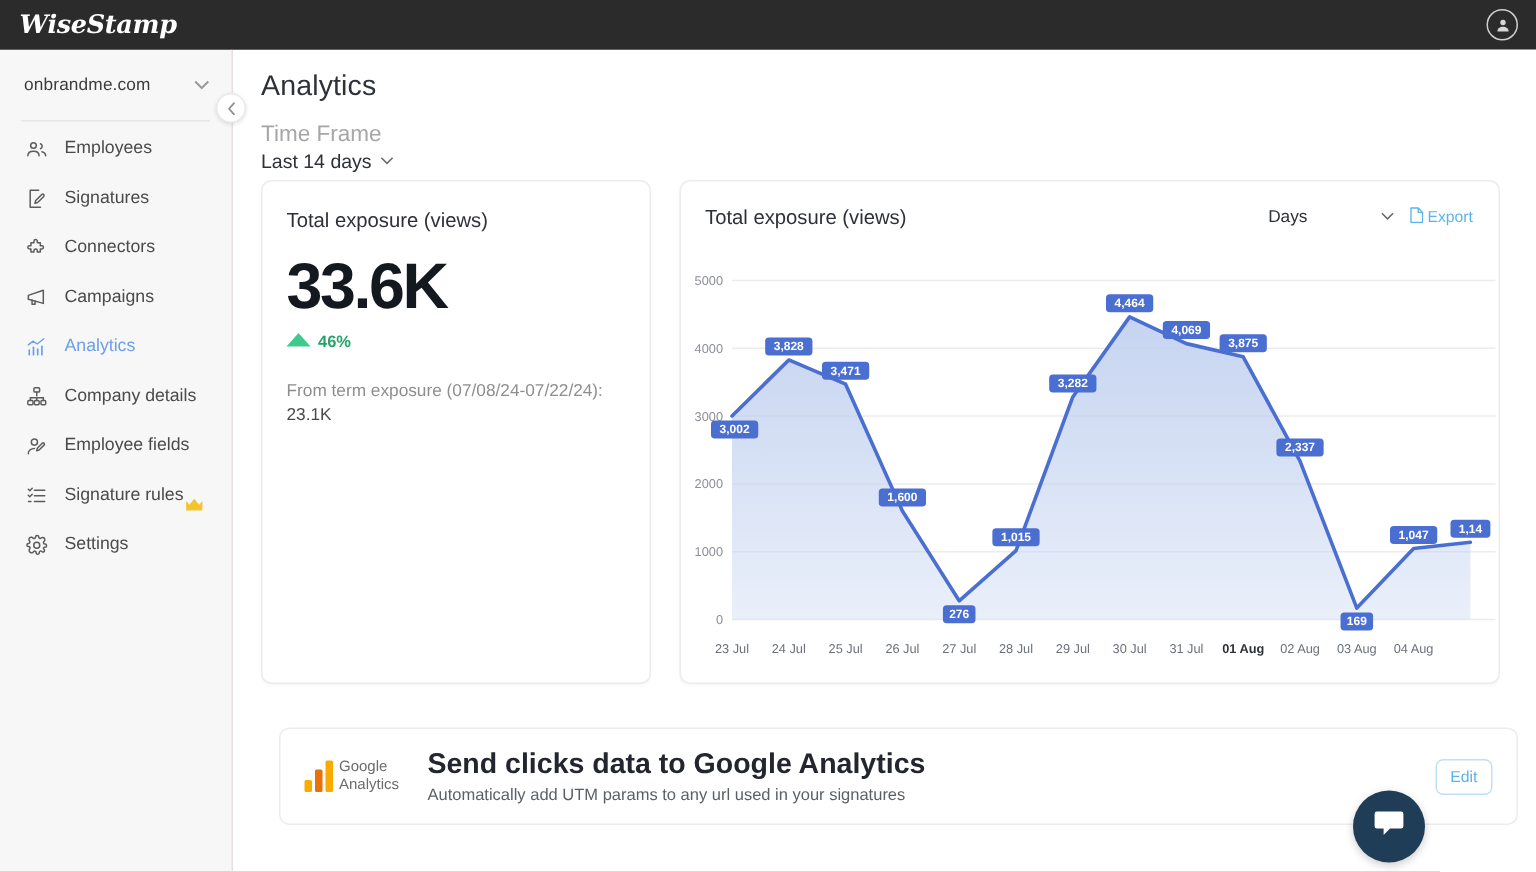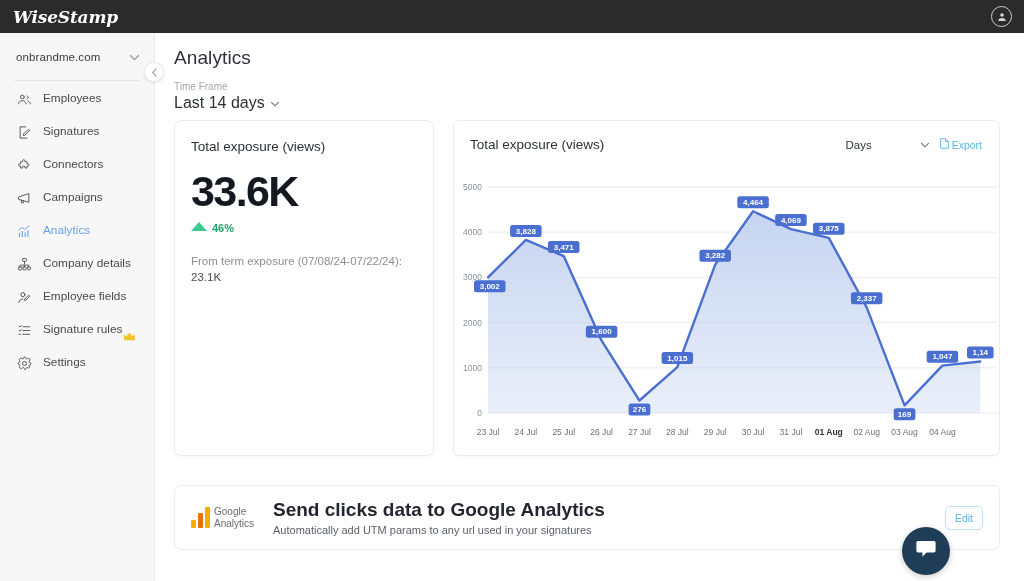--- a/index.html
+++ b/index.html
@@ -61,22 +61,22 @@
     width: 20px; height: 20px; border-radius: 50%;
     background: #ffffff; border: 1px solid #eaeaea;
     box-shadow: 0 1px 3px rgba(0,0,0,.12);
     display: flex; align-items: center; justify-content: center;
     color: #8a8a8a; font-size: 9px; z-index: 25;
   }
 
   
   .main { position: absolute; top: 33px; left: 155px; width: 869px; height: 548px; background: #ffffff; }
   .page-title { font-size: 19px; color: #2e3138; font-weight: 400; margin: 14px 0 0 19px; letter-spacing: .1px; }
-  .tf-label { font-size: 10px; color: #a6a6a6; margin: 12px 0 0 19px; }
-  .tf-value { font-size: 16px; color: #2e3138; margin: 2px 0 0 19px; display: inline-flex; align-items: center; gap: 5px; }
+  .tf-label { font-size: 15px; color: #a6a6a6; margin: 12px 0 0 19px; }
+  .tf-value { font-size: 13px; color: #2e3138; margin: 2px 0 0 19px; display: inline-flex; align-items: center; gap: 5px; }
   .tf-value .chev2 { font-size: 10px; color: #6b6b6b; }
 
   .cards { position: absolute; left: 19px; top: 87px; display: flex; gap: 19px; }
   .card {
     background: #ffffff; border: 1px solid #ececec; border-radius: 7px;
     box-shadow: 0 1px 2px rgba(0,0,0,.03);
   }
   .card-kpi { width: 260px; height: 336px; padding: 18px 16px; }
   .card-chart { width: 547px; height: 336px; padding: 0; position: relative; overflow: hidden; }
 
@@ -91,21 +91,21 @@
   .chart-head { display: flex; align-items: center; padding: 16px 17px 0 16px; }
   .chart-title { font-size: 13.5px; color: #2e3138; flex: 1; }
   .days-sel { font-size: 11.5px; color: #2e3138; margin-right: 48px; }
   .days-chev { color: #6b6b6b; font-size: 10px; margin-right: 10px; }
   .export { display: inline-flex; align-items: center; gap: 3px; color: #5bb3e8; font-size: 10.5px; }
 
   .plot { position: absolute; left: 0; top: 52px; width: 547px; height: 284px; }
 
   
   .ga-card {
-    position: absolute; left: 19px; top: 452px; width: 826px; height: 65px;
+    position: absolute; left: 31px; top: 452px; width: 826px; height: 65px;
     background: #ffffff; border: 1px solid #ececec; border-radius: 7px;
     display: flex; align-items: center; padding: 0 16px;
   }
   .ga-logo { width: 74px; flex: 0 0 74px; display: flex; align-items: center; gap: 4px; }
   .ga-bars { display: flex; align-items: flex-end; gap: 2px; height: 21px; }
   .ga-bars i { display: block; width: 5px; border-radius: 1px; }
   .ga-word { font-family: "Liberation Sans", sans-serif; font-size: 10px; color: #6b6b6b; line-height: 1.15; }
   .ga-texts { margin-left: 8px; }
   .ga-title { font-size: 19px; color: #23262e; font-weight: 700; }
   .ga-sub { font-size: 11px; color: #5a5f68; margin-top: 3px; }

